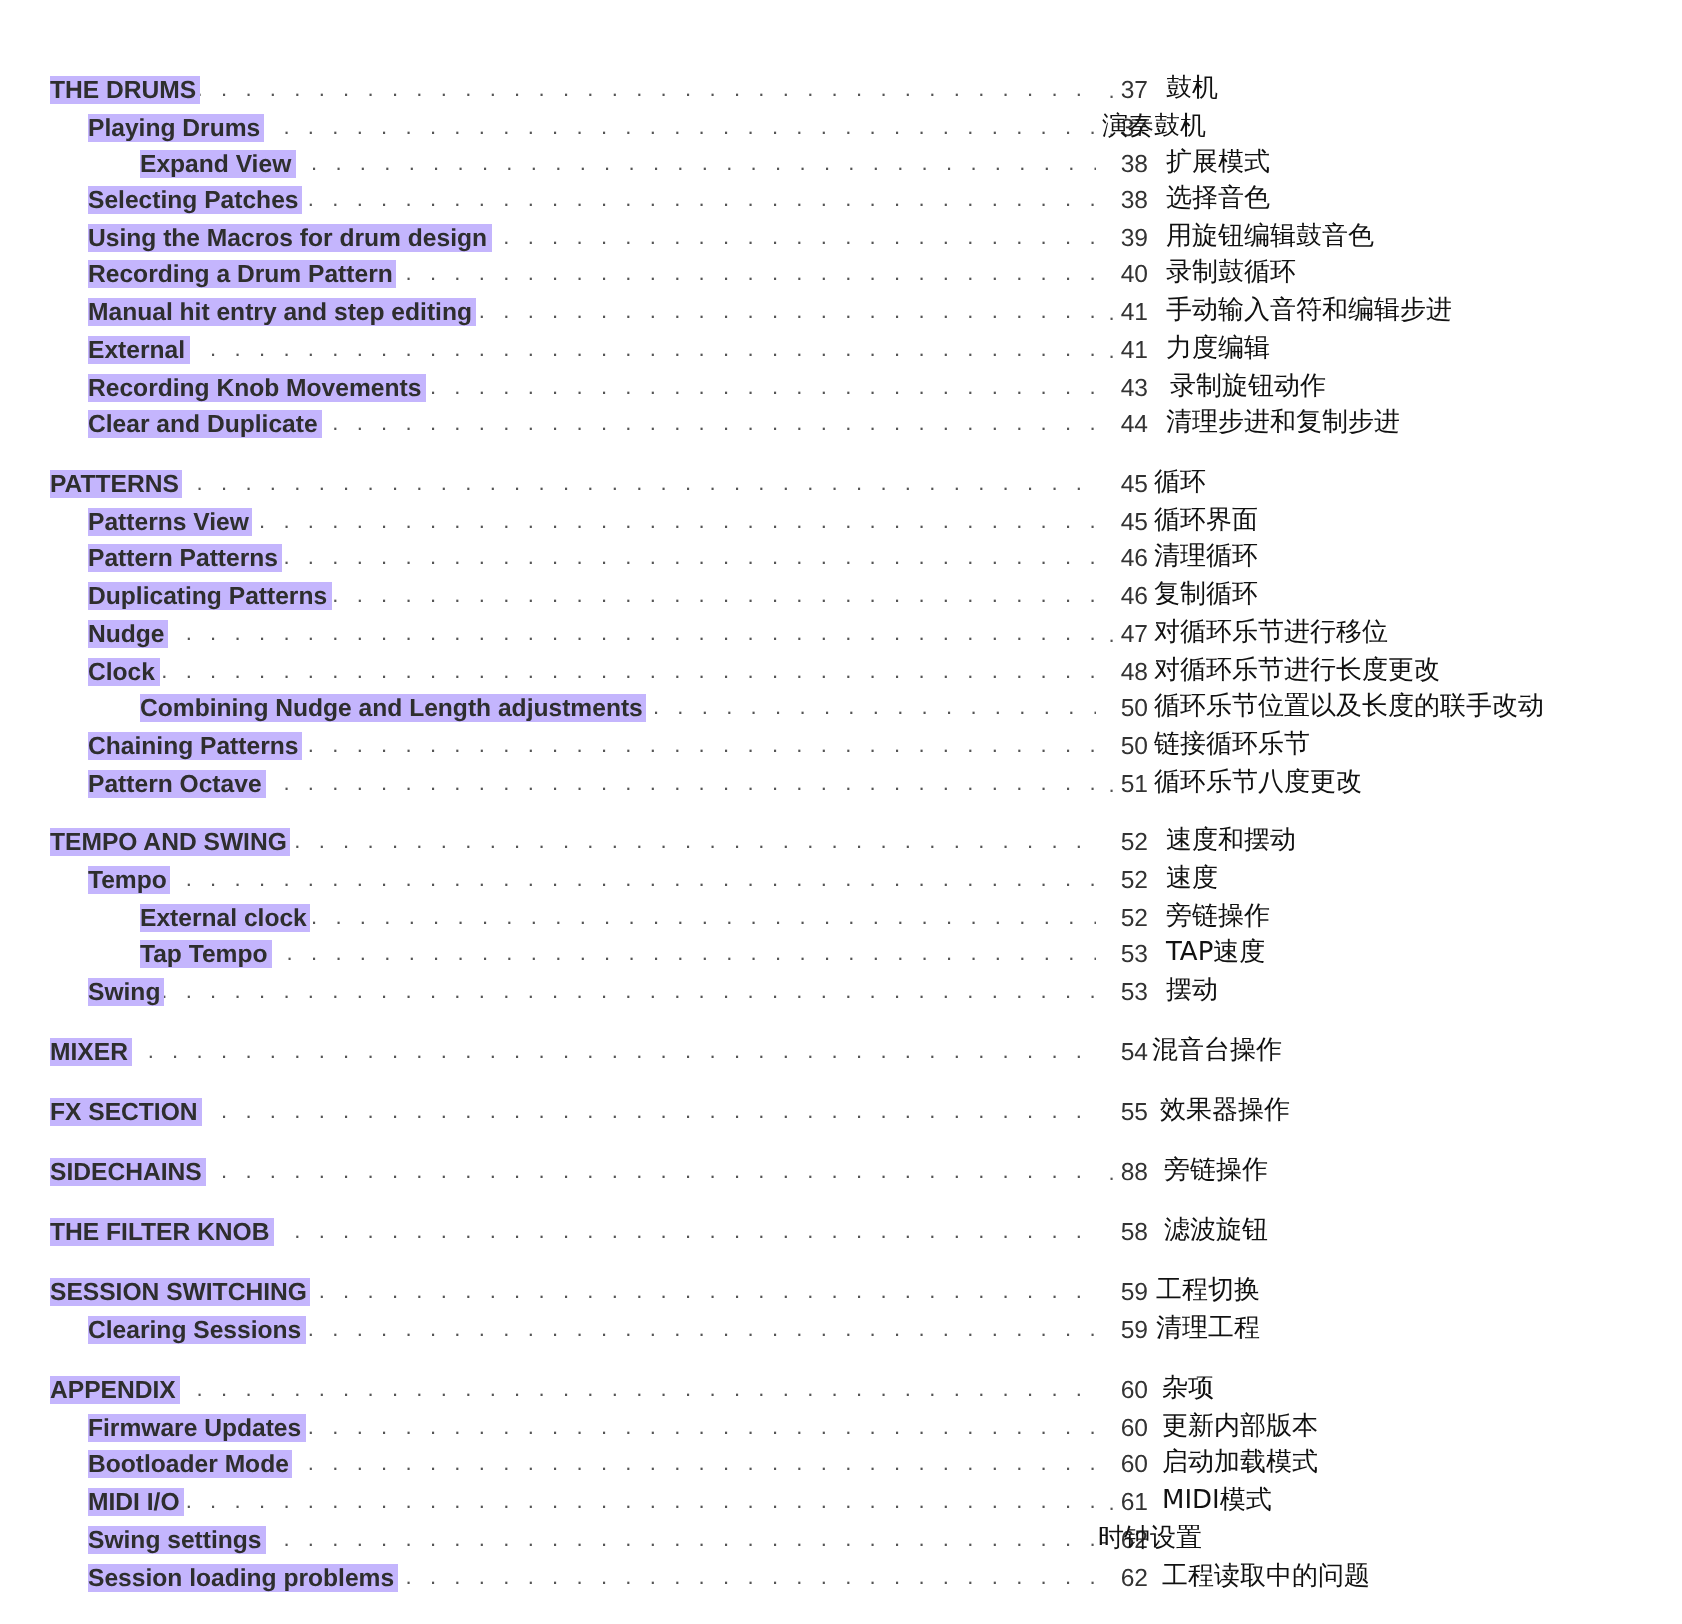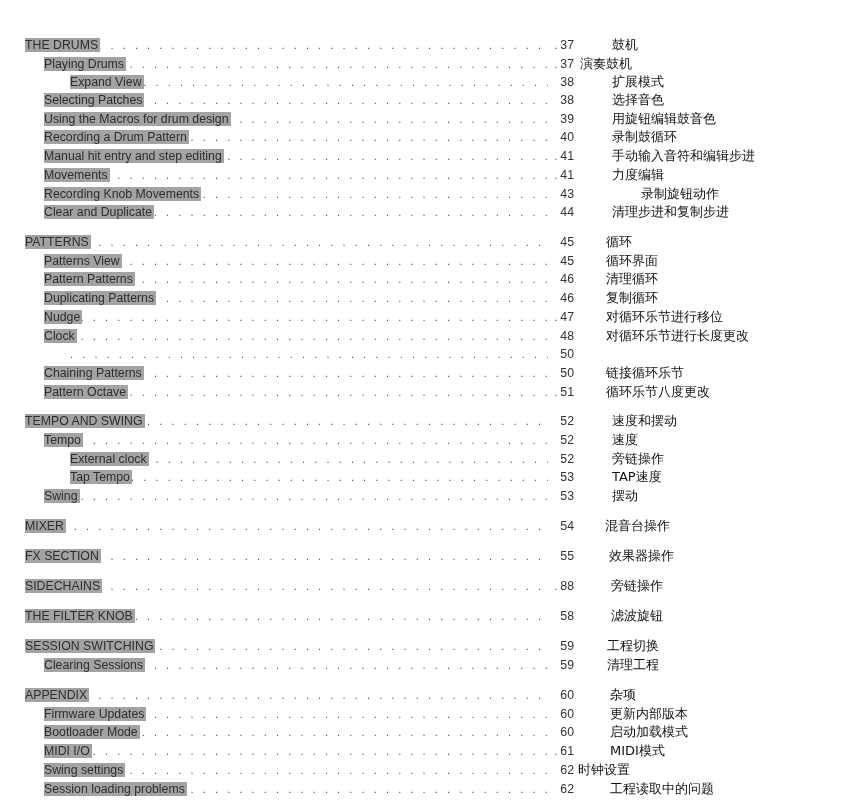--- a/index.html
+++ b/index.html
@@ -32,24 +32,25 @@
       top: 0;
       height: 18px;
       width: 548px;
       overflow: hidden;
       white-space: nowrap;
       font-size: 12.3px;
       line-height: 18px;
       color: #2e2e2e;
     }
     .toc-left .label {
-      background: #a3a3a3;
+      background: #c4b5fd;
       padding-right: 2px;
       position: relative;
       z-index: 1;
+      font-weight: bold;
     }
     .toc-left .leader {
       position: absolute;
       left: 0;
       right: 0;
       top: 0;
       letter-spacing: 3.05px;
       color: #555;
       font-size: 11px;
       white-space: nowrap;
@@ -75,21 +76,20 @@
     }
     .toc-cn {
       position: absolute;
       top: 0;
       height: 18px;
       font-size: 13px;
       line-height: 18px;
       color: #111;
       white-space: nowrap;
       font-family: "DejaVu Sans", sans-serif;
-      margin-left: 29px;
     }
     .lvl0 { left: 25px; }
     .lvl1 { left: 44px; }
     .lvl2 { left: 70px; }
   </style>
 </head>
 <body>
 
 <div id="toc">
     <div class="toc-row" style="top: 36px;">
@@ -144,32 +144,32 @@
     <div class="toc-left lvl1" style="width: 504px;">
       <span class="leader">. . . . . . . . . . . . . . . . . . . . . . . . . . . . . . . . . . . . . . . . . . . . . . . . . . . . . . . . . . . . . . . . . . . . . . . . . . . . . . . . . . . . . . . . . . . . . . . . . . . . . . . . . . . . . . . . . . . . . . . . </span>
       <span class="label">Manual hit entry and step editing</span>
     </div>
     <div class="toc-page"><span class="pre">.</span><span class="num">41</span></div>
     <div class="toc-cn" style="left: 583px;">手动输入音符和编辑步进</div>
   </div>
     <div class="toc-row" style="top: 166px;">
     <div class="toc-left lvl1" style="width: 504px;">
       <span class="leader">. . . . . . . . . . . . . . . . . . . . . . . . . . . . . . . . . . . . . . . . . . . . . . . . . . . . . . . . . . . . . . . . . . . . . . . . . . . . . . . . . . . . . . . . . . . . . . . . . . . . . . . . . . . . . . . . . . . . . . . . </span>
-      <span class="label">Movements</span>
+      <span class="label">External</span>
     </div>
     <div class="toc-page"><span class="pre">.</span><span class="num">41</span></div>
     <div class="toc-cn" style="left: 583px;">力度编辑</div>
   </div>
     <div class="toc-row" style="top: 185px;">
     <div class="toc-left lvl1" style="width: 504px;">
       <span class="leader">. . . . . . . . . . . . . . . . . . . . . . . . . . . . . . . . . . . . . . . . . . . . . . . . . . . . . . . . . . . . . . . . . . . . . . . . . . . . . . . . . . . . . . . . . . . . . . . . . . . . . . . . . . . . . . . . . . . . . . . . </span>
       <span class="label">Recording Knob Movements</span>
     </div>
     <div class="toc-page"><span class="pre">&nbsp;</span><span class="num">43</span></div>
-    <div class="toc-cn" style="left: 612px;">录制旋钮动作</div>
+    <div class="toc-cn" style="left: 585px;">录制旋钮动作</div>
   </div>
     <div class="toc-row" style="top: 203px;">
     <div class="toc-left lvl1" style="width: 504px;">
       <span class="leader">. . . . . . . . . . . . . . . . . . . . . . . . . . . . . . . . . . . . . . . . . . . . . . . . . . . . . . . . . . . . . . . . . . . . . . . . . . . . . . . . . . . . . . . . . . . . . . . . . . . . . . . . . . . . . . . . . . . . . . . . </span>
       <span class="label">Clear and Duplicate</span>
     </div>
     <div class="toc-page"><span class="pre">&nbsp;</span><span class="num">44</span></div>
     <div class="toc-cn" style="left: 583px;">清理步进和复制步进</div>
   </div>
     <div class="toc-row" style="top: 233px;">
@@ -216,22 +216,24 @@
     <div class="toc-left lvl1" style="width: 504px;">
       <span class="leader">. . . . . . . . . . . . . . . . . . . . . . . . . . . . . . . . . . . . . . . . . . . . . . . . . . . . . . . . . . . . . . . . . . . . . . . . . . . . . . . . . . . . . . . . . . . . . . . . . . . . . . . . . . . . . . . . . . . . . . . . </span>
       <span class="label">Clock</span>
     </div>
     <div class="toc-page"><span class="pre">&nbsp;</span><span class="num">48</span></div>
     <div class="toc-cn" style="left: 577px;">对循环乐节进行长度更改</div>
   </div>
     <div class="toc-row" style="top: 345px;">
     <div class="toc-left lvl2" style="width: 478px;">
       <span class="leader">. . . . . . . . . . . . . . . . . . . . . . . . . . . . . . . . . . . . . . . . . . . . . . . . . . . . . . . . . . . . . . . . . . . . . . . . . . . . . . . . . . . . . . . . . . . . . . . . . . . . . . . . . . . . . . . . . . . . . . . . </span>
+      <span class="label">Combining Nudge and Length adjustments</span>
     </div>
     <div class="toc-page"><span class="pre">&nbsp;</span><span class="num">50</span></div>
+    <div class="toc-cn" style="left: 577px;">循环乐节位置以及长度的联手改动</div>
   </div>
     <div class="toc-row" style="top: 364px;">
     <div class="toc-left lvl1" style="width: 504px;">
       <span class="leader">. . . . . . . . . . . . . . . . . . . . . . . . . . . . . . . . . . . . . . . . . . . . . . . . . . . . . . . . . . . . . . . . . . . . . . . . . . . . . . . . . . . . . . . . . . . . . . . . . . . . . . . . . . . . . . . . . . . . . . . . </span>
       <span class="label">Chaining Patterns</span>
     </div>
     <div class="toc-page"><span class="pre">&nbsp;</span><span class="num">50</span></div>
     <div class="toc-cn" style="left: 577px;">链接循环乐节</div>
   </div>
     <div class="toc-row" style="top: 383px;">

